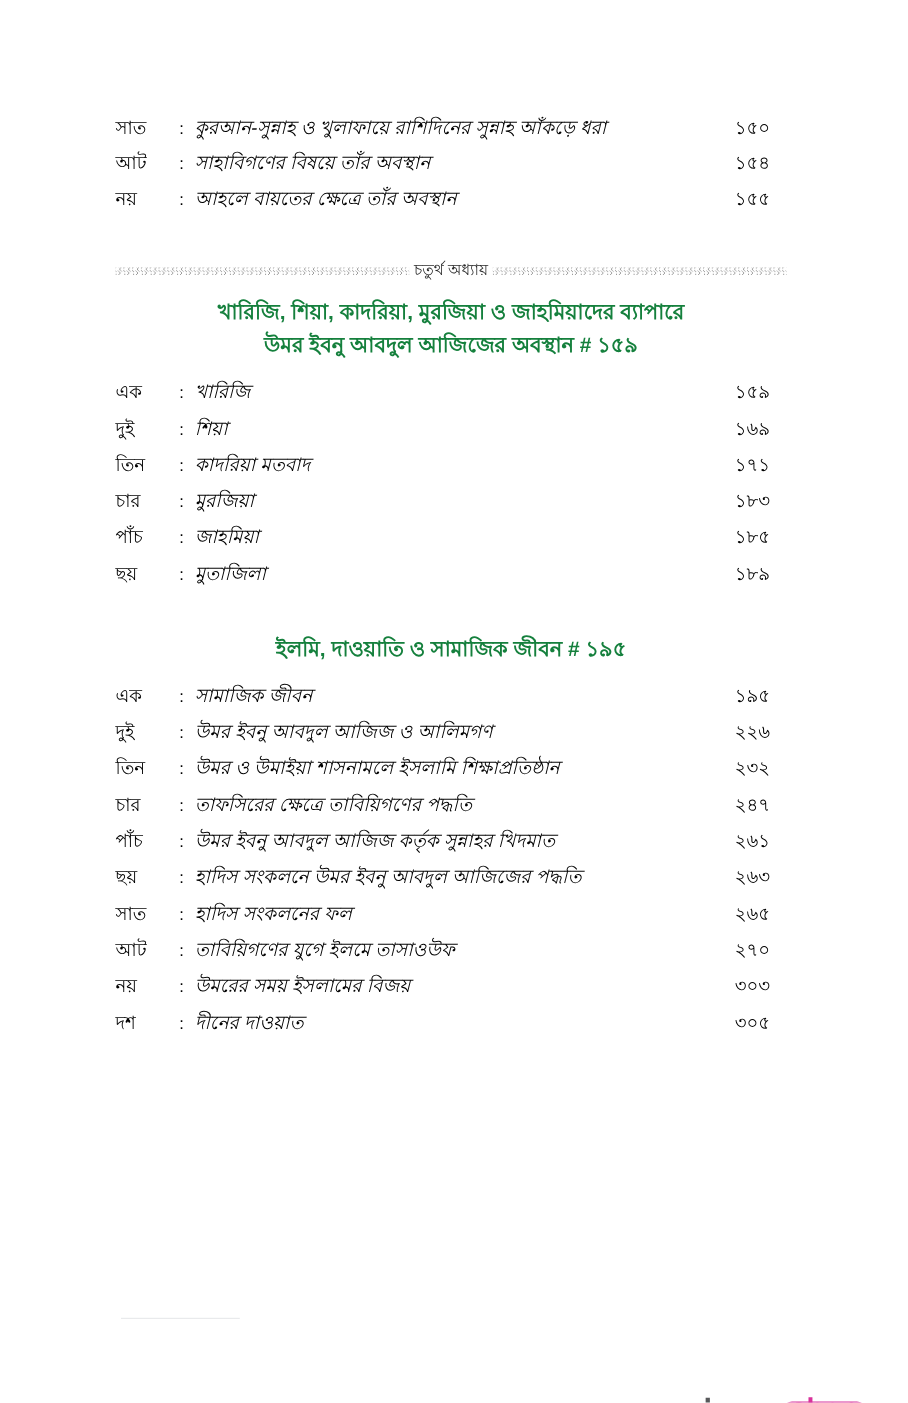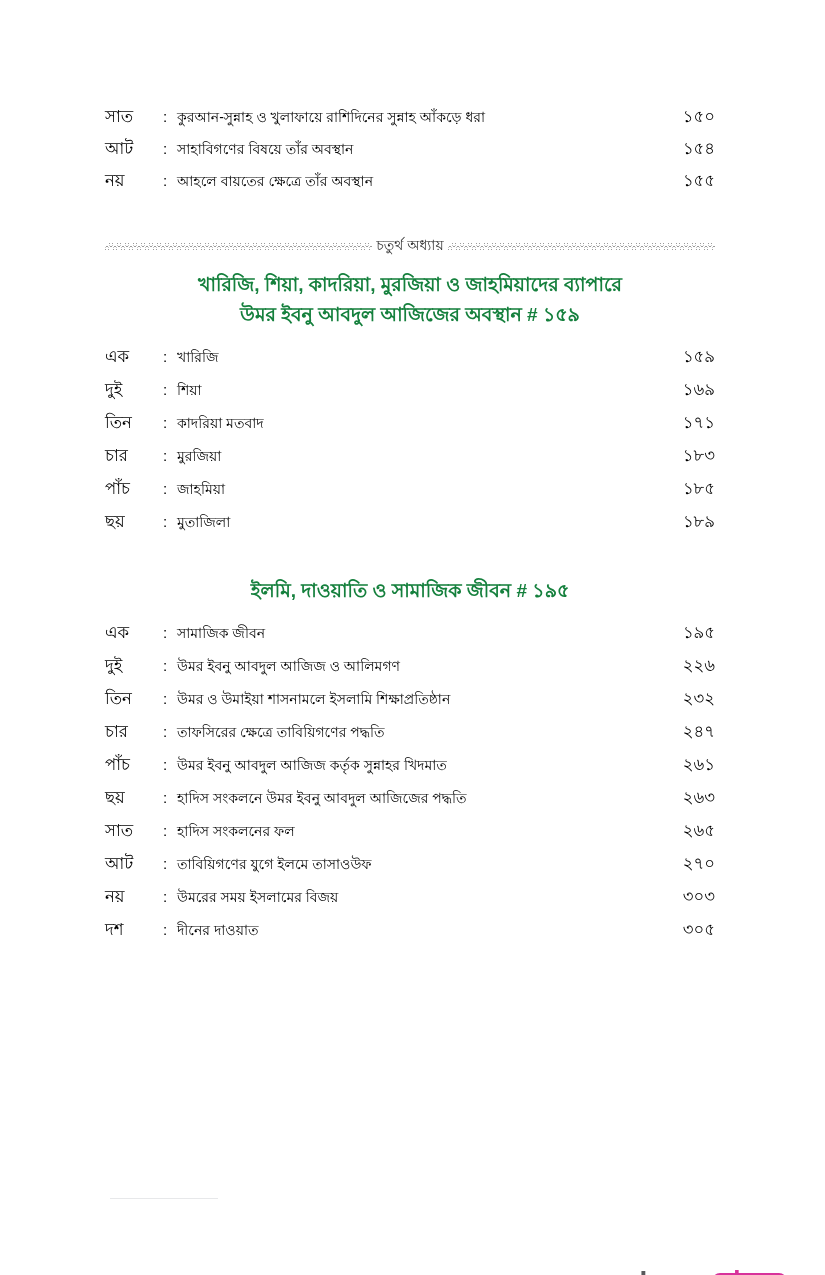--- a/index.html
+++ b/index.html
@@ -45,29 +45,30 @@
     line-height: 1.5;
   }
   .toc-colon {
     width: 14px;
     font-size: 15px;
     vertical-align: baseline;
     padding: 0;
     line-height: 1.5;
   }
   .toc-title {
-    font-size: 14px;
+    font-size: 17px;
     vertical-align: baseline;
     padding: 0;
     white-space: nowrap;
     line-height: 1.5;
+    font-style: italic;
   }
   .toc-page {
     width: 62px;
-    text-align: right;
+    text-align: center;
     font-size: 16.5px;
     vertical-align: baseline;
     padding: 0;
     white-space: nowrap;
     line-height: 1.5;
   }
 
   
   .block-tight .toc-row { height: 32px; }
 

